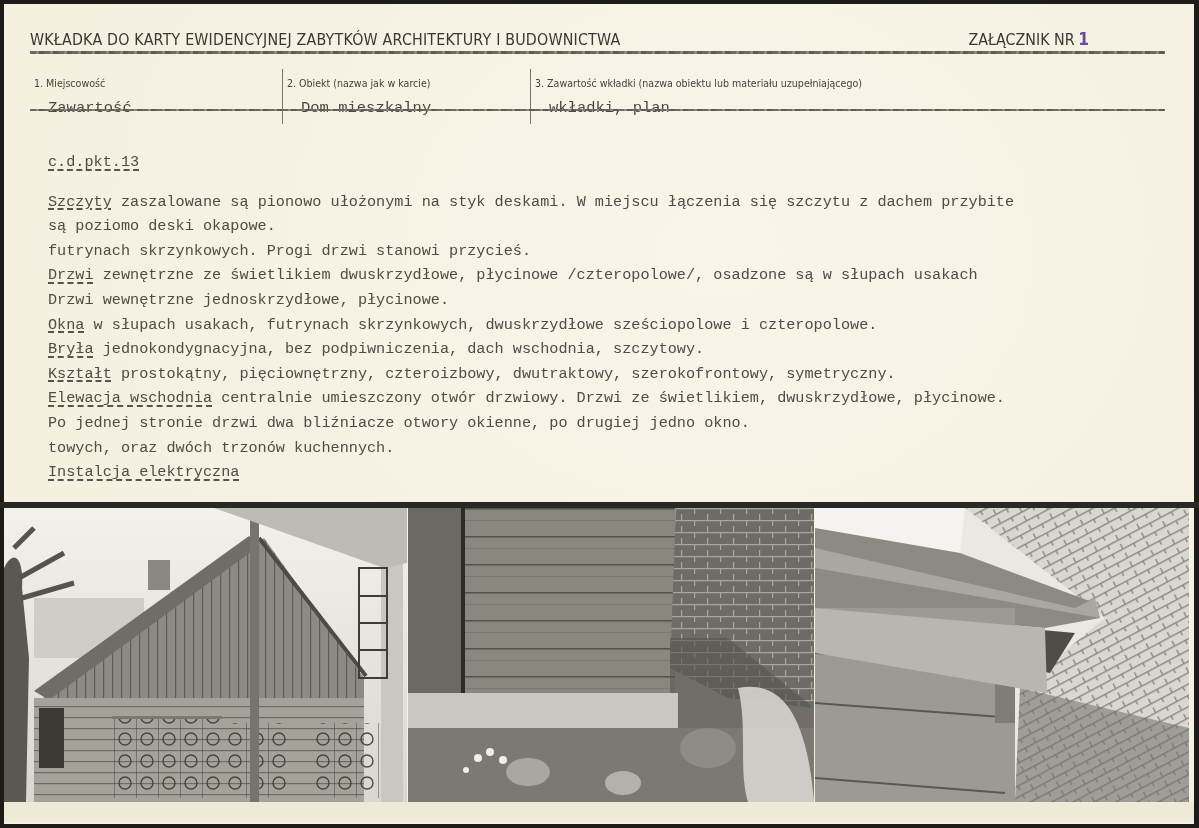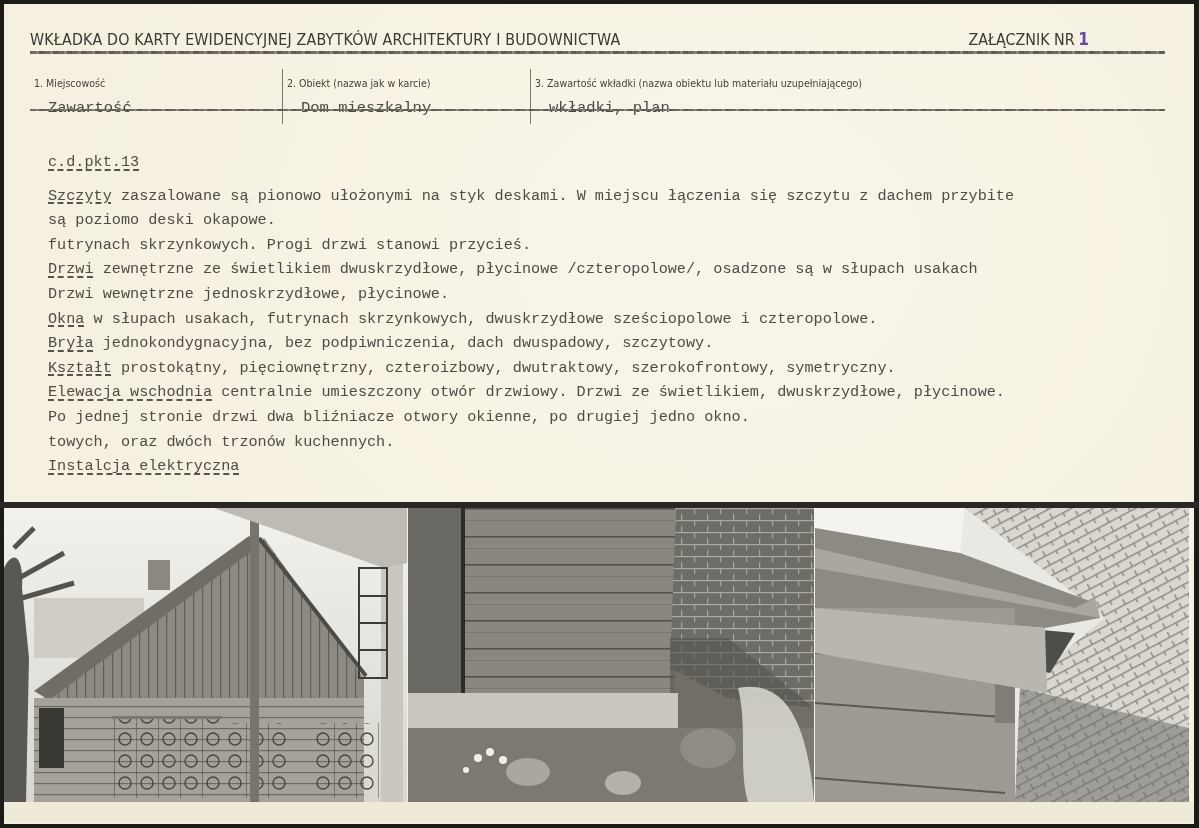--- a/index.html
+++ b/index.html
@@ -47,21 +47,21 @@
   .field-value {
     position: absolute; left: 18px; top: 30px;
     font-family: "Liberation Mono", monospace; font-size: 15.5px; color: #4a4843;
   }
   .body-text {
     position: absolute; left: 48px; top: 150px; width: 1110px;
     font-family: "Liberation Mono", monospace; font-size: 15.2px; color: #4f4c46;
     line-height: 24.6px;
   }
   .line { white-space: pre; height: 24.6px; }
-  .line.heading { margin-bottom: 9px; }
+  .line.heading { margin-bottom: 15px; }
   .u {
     text-decoration: underline; text-decoration-style: dashed;
     text-decoration-color: #57544e; text-underline-offset: 3px; text-decoration-thickness: 2px;
   }
   .photo-strip-edge {
     position: absolute; left: 0; top: 502px; width: 1199px; height: 6px;
     background: #2a2824;
   }
   .photo {
     position: absolute; top: 508px; height: 294px; overflow: hidden;
@@ -103,21 +103,21 @@
 <div class="rule bottom"></div>
 
 <div class="body-text">
   <div class="line heading"><span class="u">c.d.pkt.13</span></div>
   <div class="line"><span class="u">Szczyty</span><span> zaszalowane są pionowo ułożonymi na styk deskami. W miejscu łączenia się szczytu z dachem przybite</span></div>
   <div class="line"><span class="u"></span><span>są poziomo deski okapowe.</span></div>
   <div class="line"><span class="u"></span><span>futrynach skrzynkowych. Progi drzwi stanowi przycieś.</span></div>
   <div class="line"><span class="u">Drzwi</span><span> zewnętrzne ze świetlikiem dwuskrzydłowe, płycinowe /czteropolowe/, osadzone są w słupach usakach</span></div>
   <div class="line"><span class="u"></span><span>Drzwi wewnętrzne jednoskrzydłowe, płycinowe.</span></div>
   <div class="line"><span class="u">Okna</span><span> w słupach usakach, futrynach skrzynkowych, dwuskrzydłowe sześciopolowe i czteropolowe.</span></div>
-  <div class="line"><span class="u">Bryła</span><span> jednokondygnacyjna, bez podpiwniczenia, dach dwuspadowy, szczytowy.</span></div>
+  <div class="line"><span class="u">Bryła</span><span> jednokondygnacyjna, bez podpiwniczenia, dach wschodnia, szczytowy.</span></div>
   <div class="line"><span class="u">Kształt</span><span> prostokątny, pięciownętrzny, czteroizbowy, dwutraktowy, szerokofrontowy, symetryczny.</span></div>
   <div class="line"><span class="u">Elewacja wschodnia</span><span> centralnie umieszczony otwór drzwiowy. Drzwi ze świetlikiem, dwuskrzydłowe, płycinowe.</span></div>
   <div class="line"><span class="u"></span><span>Po jednej stronie drzwi dwa bliźniacze otwory okienne, po drugiej jedno okno.</span></div>
   <div class="line"><span class="u"></span><span>towych, oraz dwóch trzonów kuchennych.</span></div>
   <div class="line"><span class="u">Instalcja elektryczna</span><span></span></div>
 </div>
 
 <div class="photo-strip-edge"></div>
 
 <div class="photo p1">

